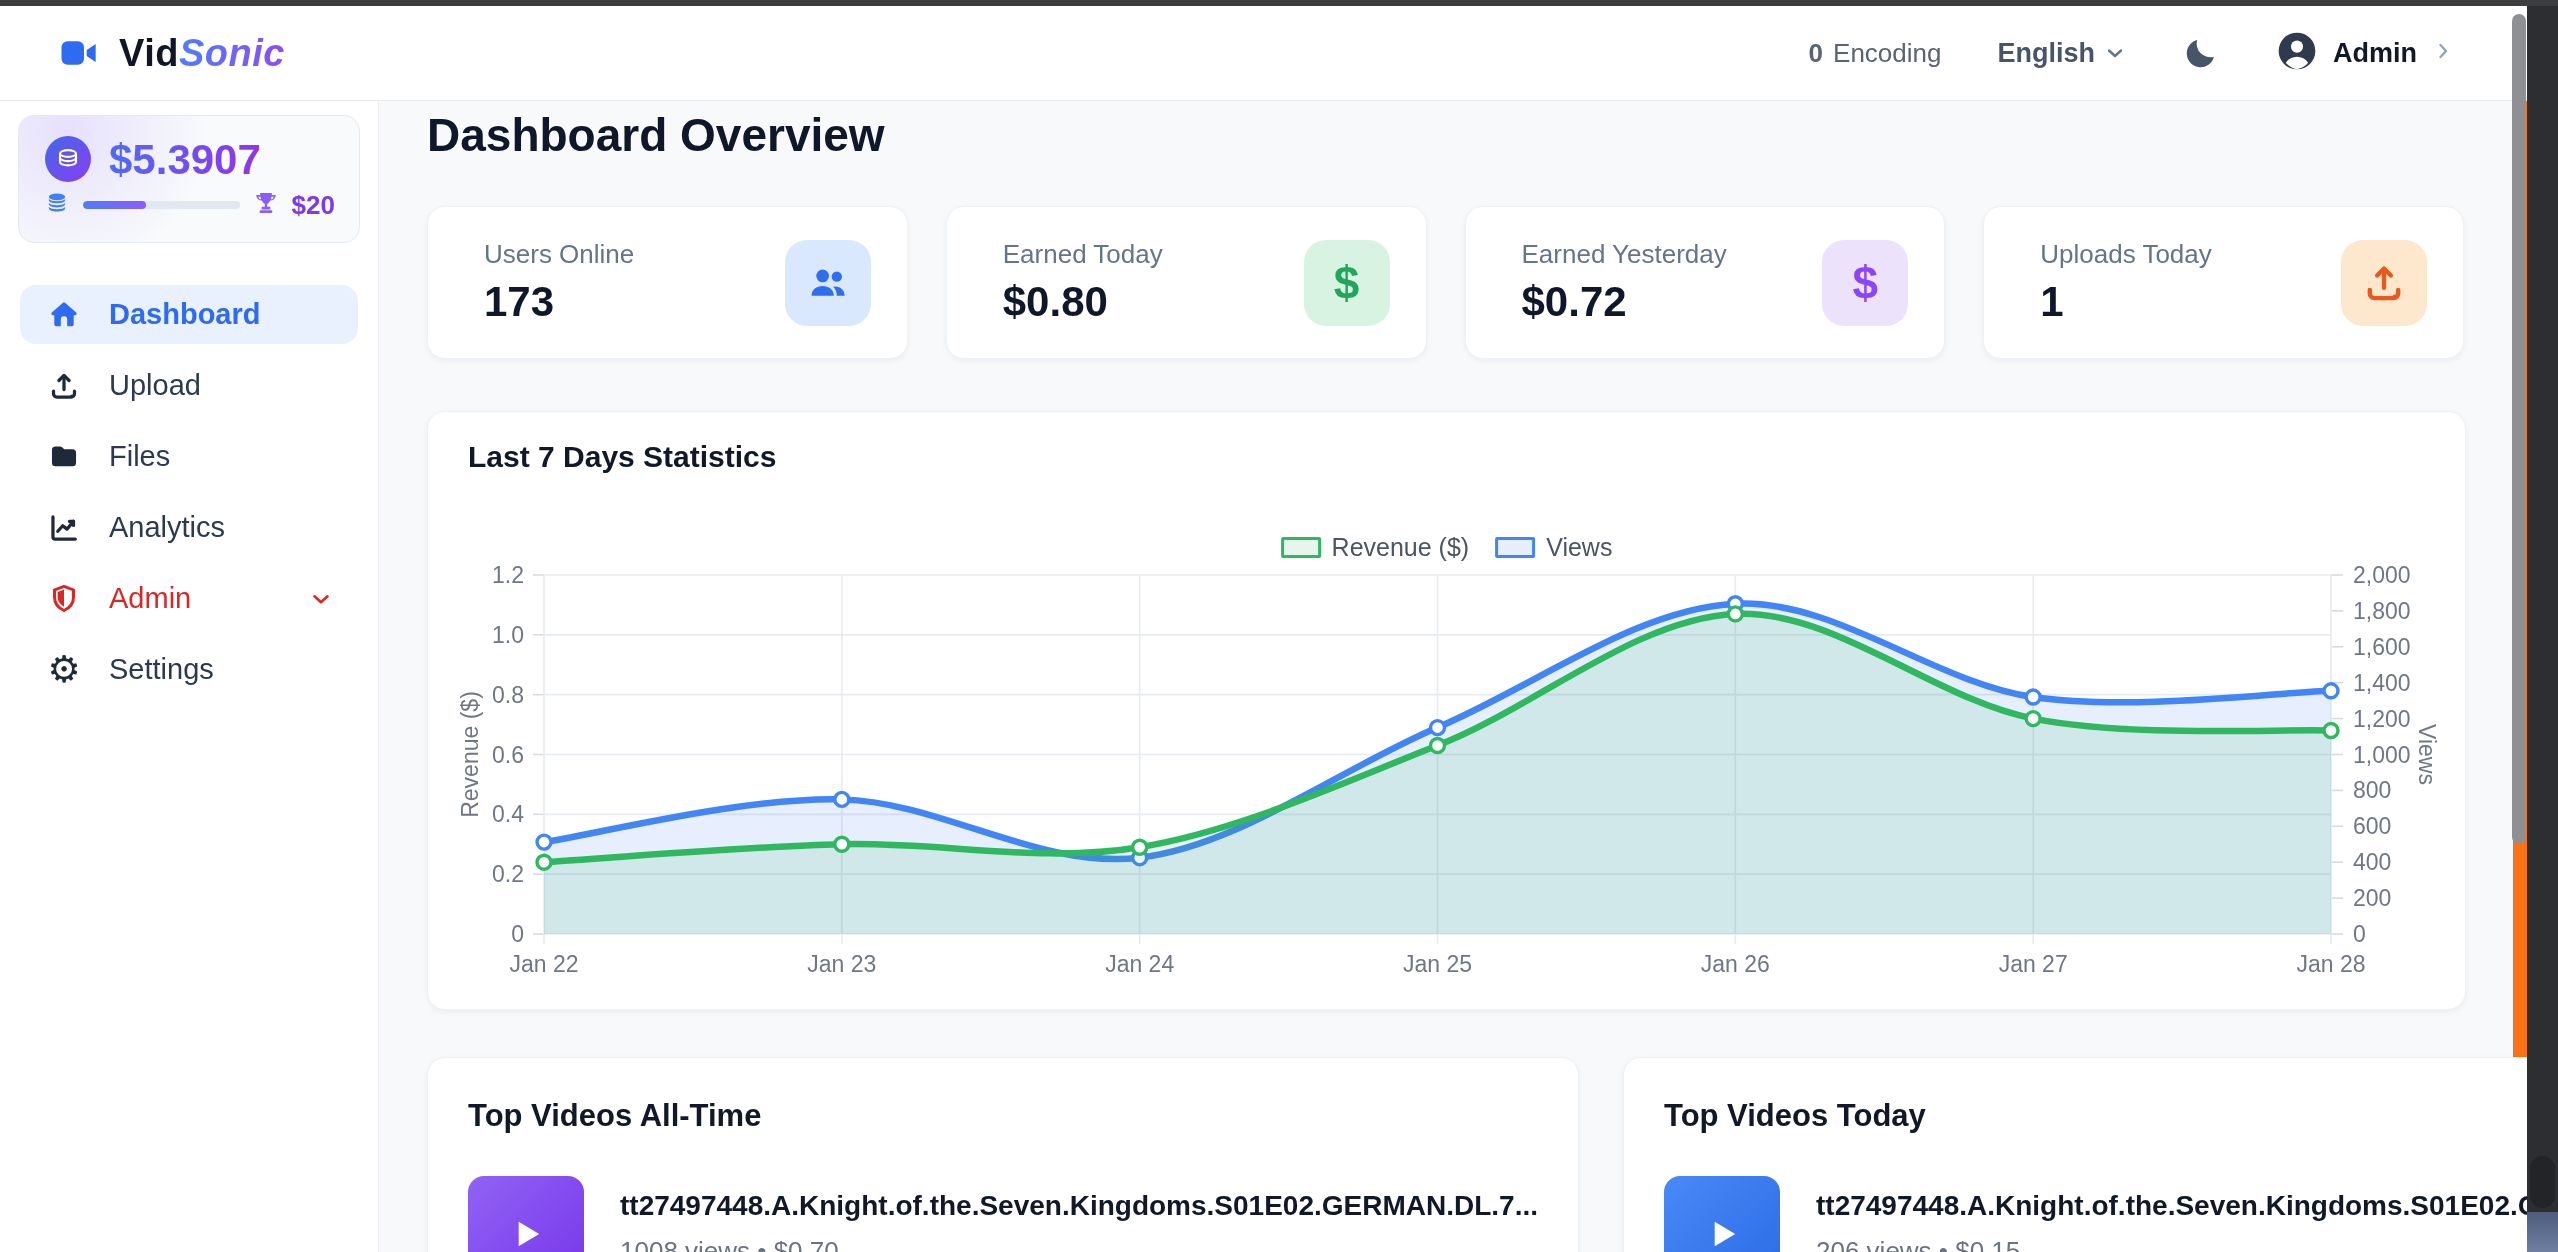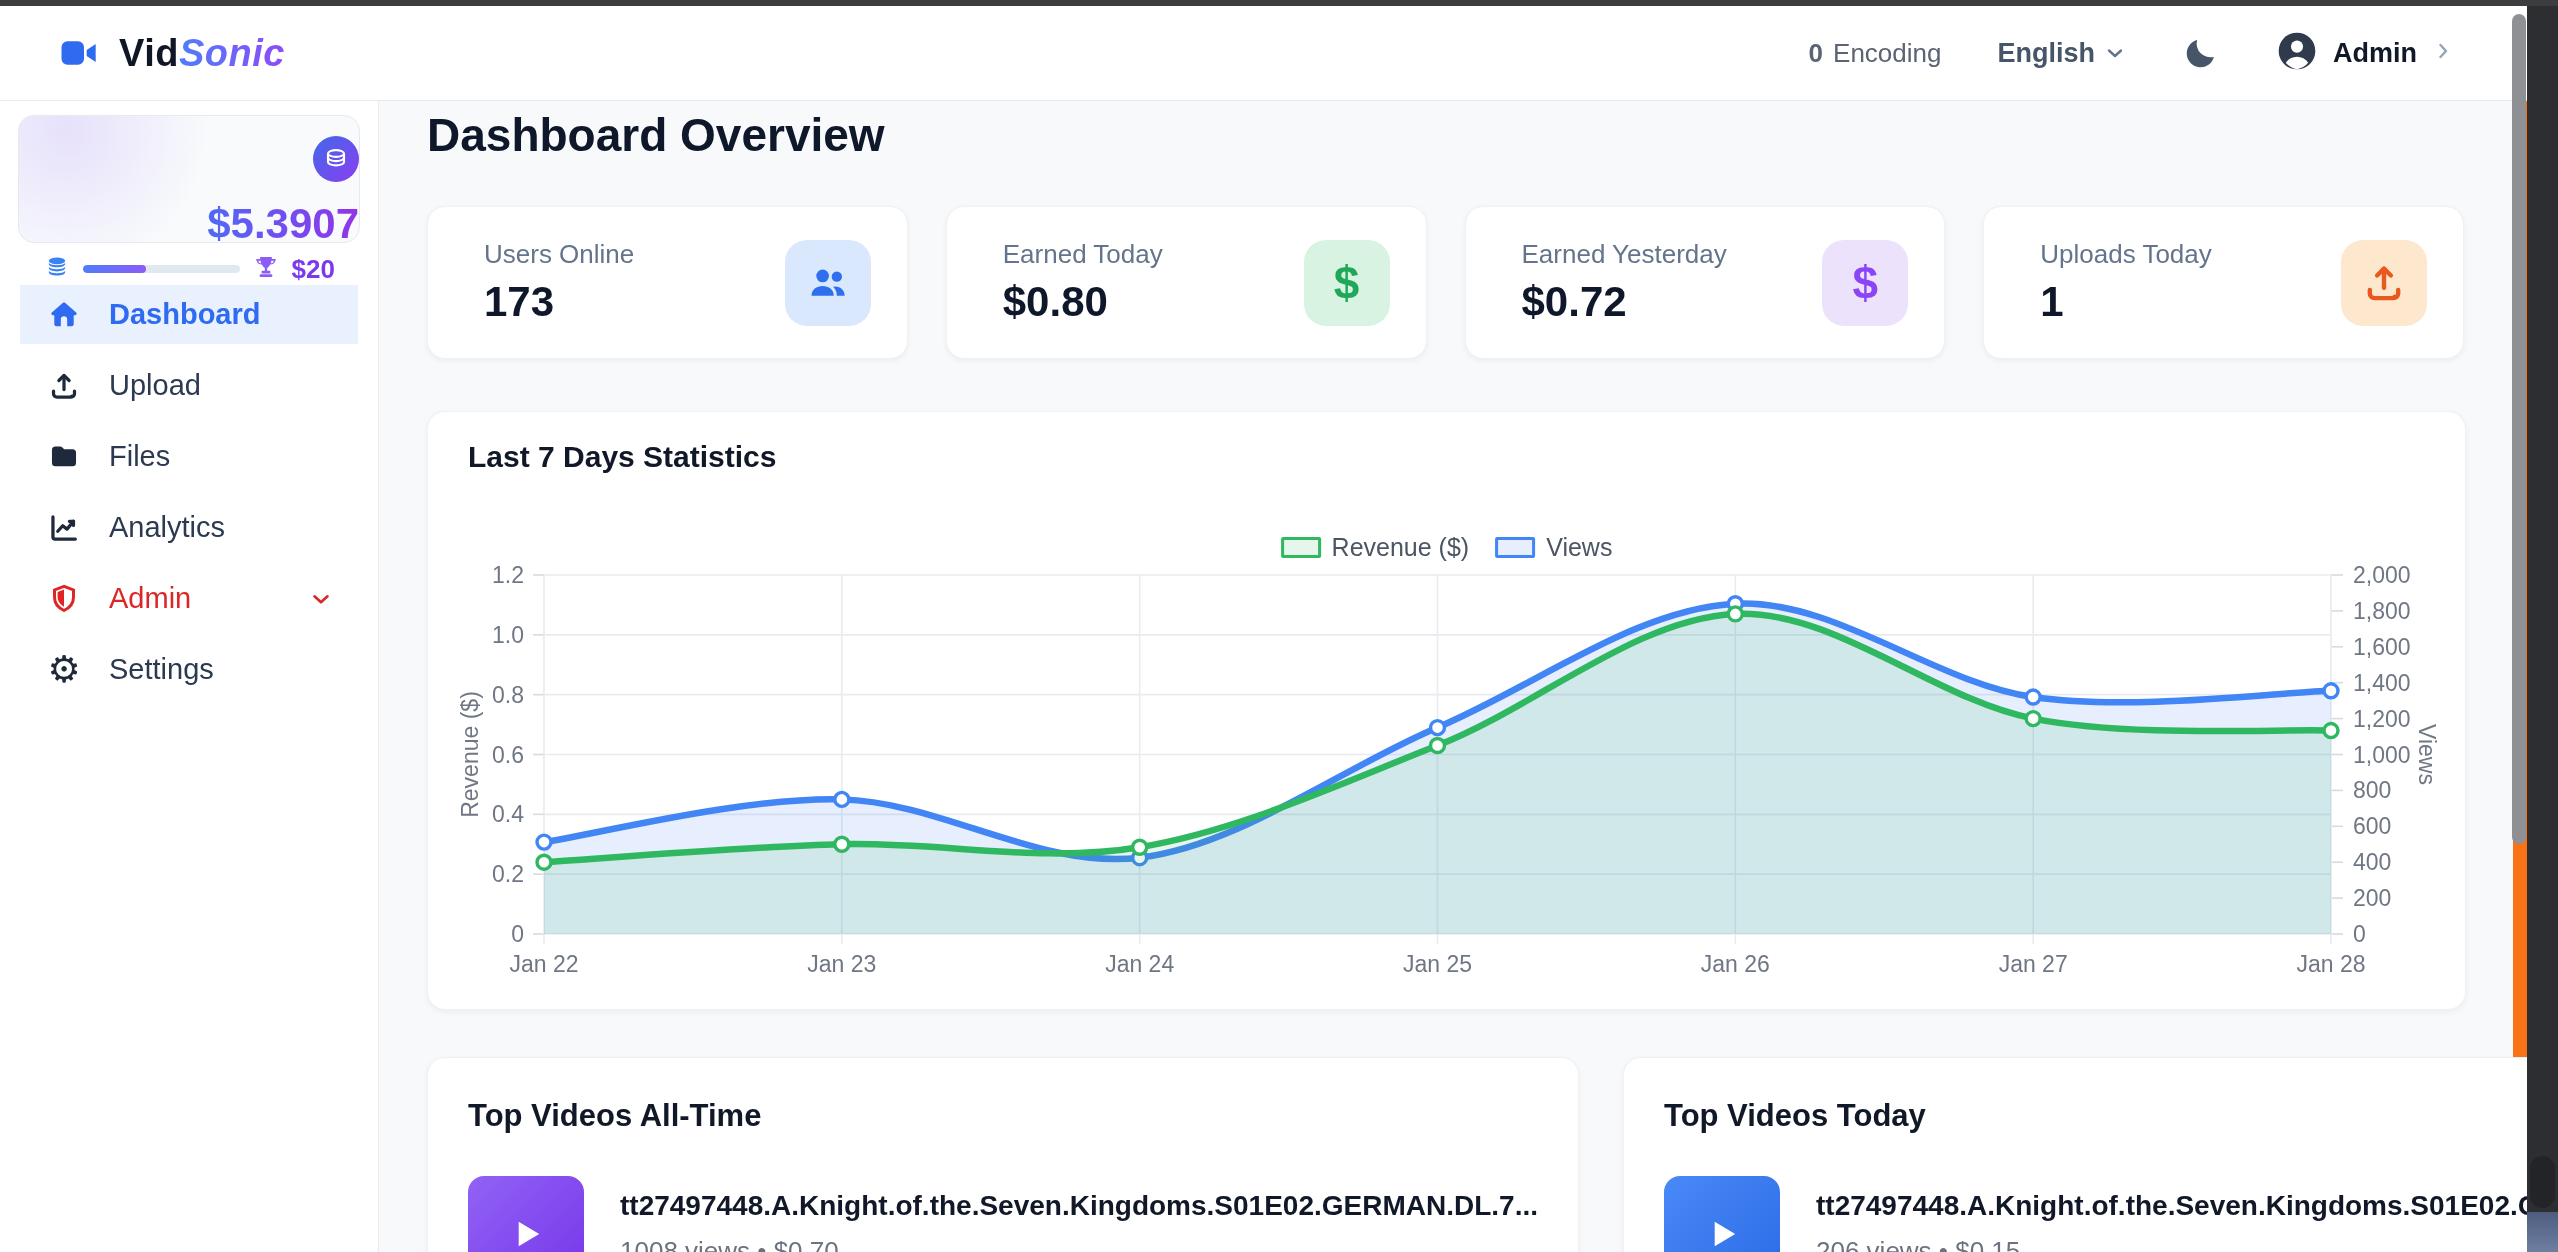--- a/index.html
+++ b/index.html
@@ -28,33 +28,33 @@
   .moon{display:flex;}
   .moon svg{width:36px;height:36px;color:#475569;}
   .admin-chip{display:flex;align-items:center;gap:14px;cursor:pointer;}
   .admin-chip .avatar svg{width:44px;height:44px;}
   .admin-name{font-size:27px;font-weight:700;color:#111827;}
 
   
   .sidebar{position:absolute;top:100px;left:0;width:378px;height:1152px;background:#fff;border-right:1px solid #e8eaee;z-index:5;}
   .balance-card{position:absolute;top:15px;left:18px;width:340px;height:126px;border:1px solid #e5e9f0;border-radius:16px;
     background:radial-gradient(circle at 14% 12%,rgba(139,92,246,.16),rgba(139,92,246,0) 45%),#f8fafc;}
-  .bal-row1{display:flex;align-items:flex-end;gap:18px;margin:20px 0 0 26px;flex-direction:column;}
+  .bal-row1{display:flex;align-items:flex-start;gap:18px;margin:20px 0 0 26px;}
   .coin-circle{width:46px;height:46px;border-radius:50%;background:linear-gradient(135deg,#4169e8,#8b3df2);display:flex;align-items:center;justify-content:center;}
   .coin-circle svg{width:30px;height:30px;color:#fff;}
   .bal-amount{font-size:42px;font-weight:800;background:linear-gradient(90deg,#4f6af5,#9333ea);-webkit-background-clip:text;background-clip:text;color:transparent;}
   .bal-row2{display:flex;align-items:center;margin:5px 24px 0 24px;gap:12px;}
   .coins-sm svg{width:28px;height:28px;color:#3b82f6;}
   .progress{flex:1;height:8px;border-radius:4px;background:#e2e8f0;overflow:hidden;}
   .progress-fill{height:100%;border-radius:4px;background:linear-gradient(90deg,#4f7df9,#8b5cf6);}
   .trophy svg{width:28px;height:28px;color:#8b5cf6;}
   .goal{font-size:26px;font-weight:700;color:#7c3aed;}
 
   .nav{position:absolute;top:185px;left:0;right:0;}
-  .nav-item{height:59px;margin:0 20px 12px 20px;border-radius:0;display:flex;align-items:center;gap:27px;padding-left:26px;cursor:pointer;color:#2b3a50;}
+  .nav-item{height:59px;margin:0 20px 12px 20px;border-radius:16px;display:flex;align-items:center;gap:27px;padding-left:26px;cursor:pointer;color:#2b3a50;}
   .nav-item .nav-ic{width:36px;height:36px;display:flex;align-items:center;justify-content:center;color:#1e2a3b;}
   .nav-item .nav-ic svg{width:34px;height:34px;}
   .nav-item .nav-label{font-size:29px;font-weight:500;}
   .nav-item.active{background:#e9f1fe;color:#2f6bf0;}
   .nav-item.active .nav-ic{color:#2f6bf0;}
   .nav-item.active .nav-label{font-weight:600;}
   .nav-item.danger{color:#dc2626;}
   .nav-item.danger .nav-ic{color:#e02424;}
   .nav-item .glyph{font-size:37px;line-height:1;color:#1f2937;}
   .nav-chev{margin-left:auto;margin-right:24px;display:flex;}

